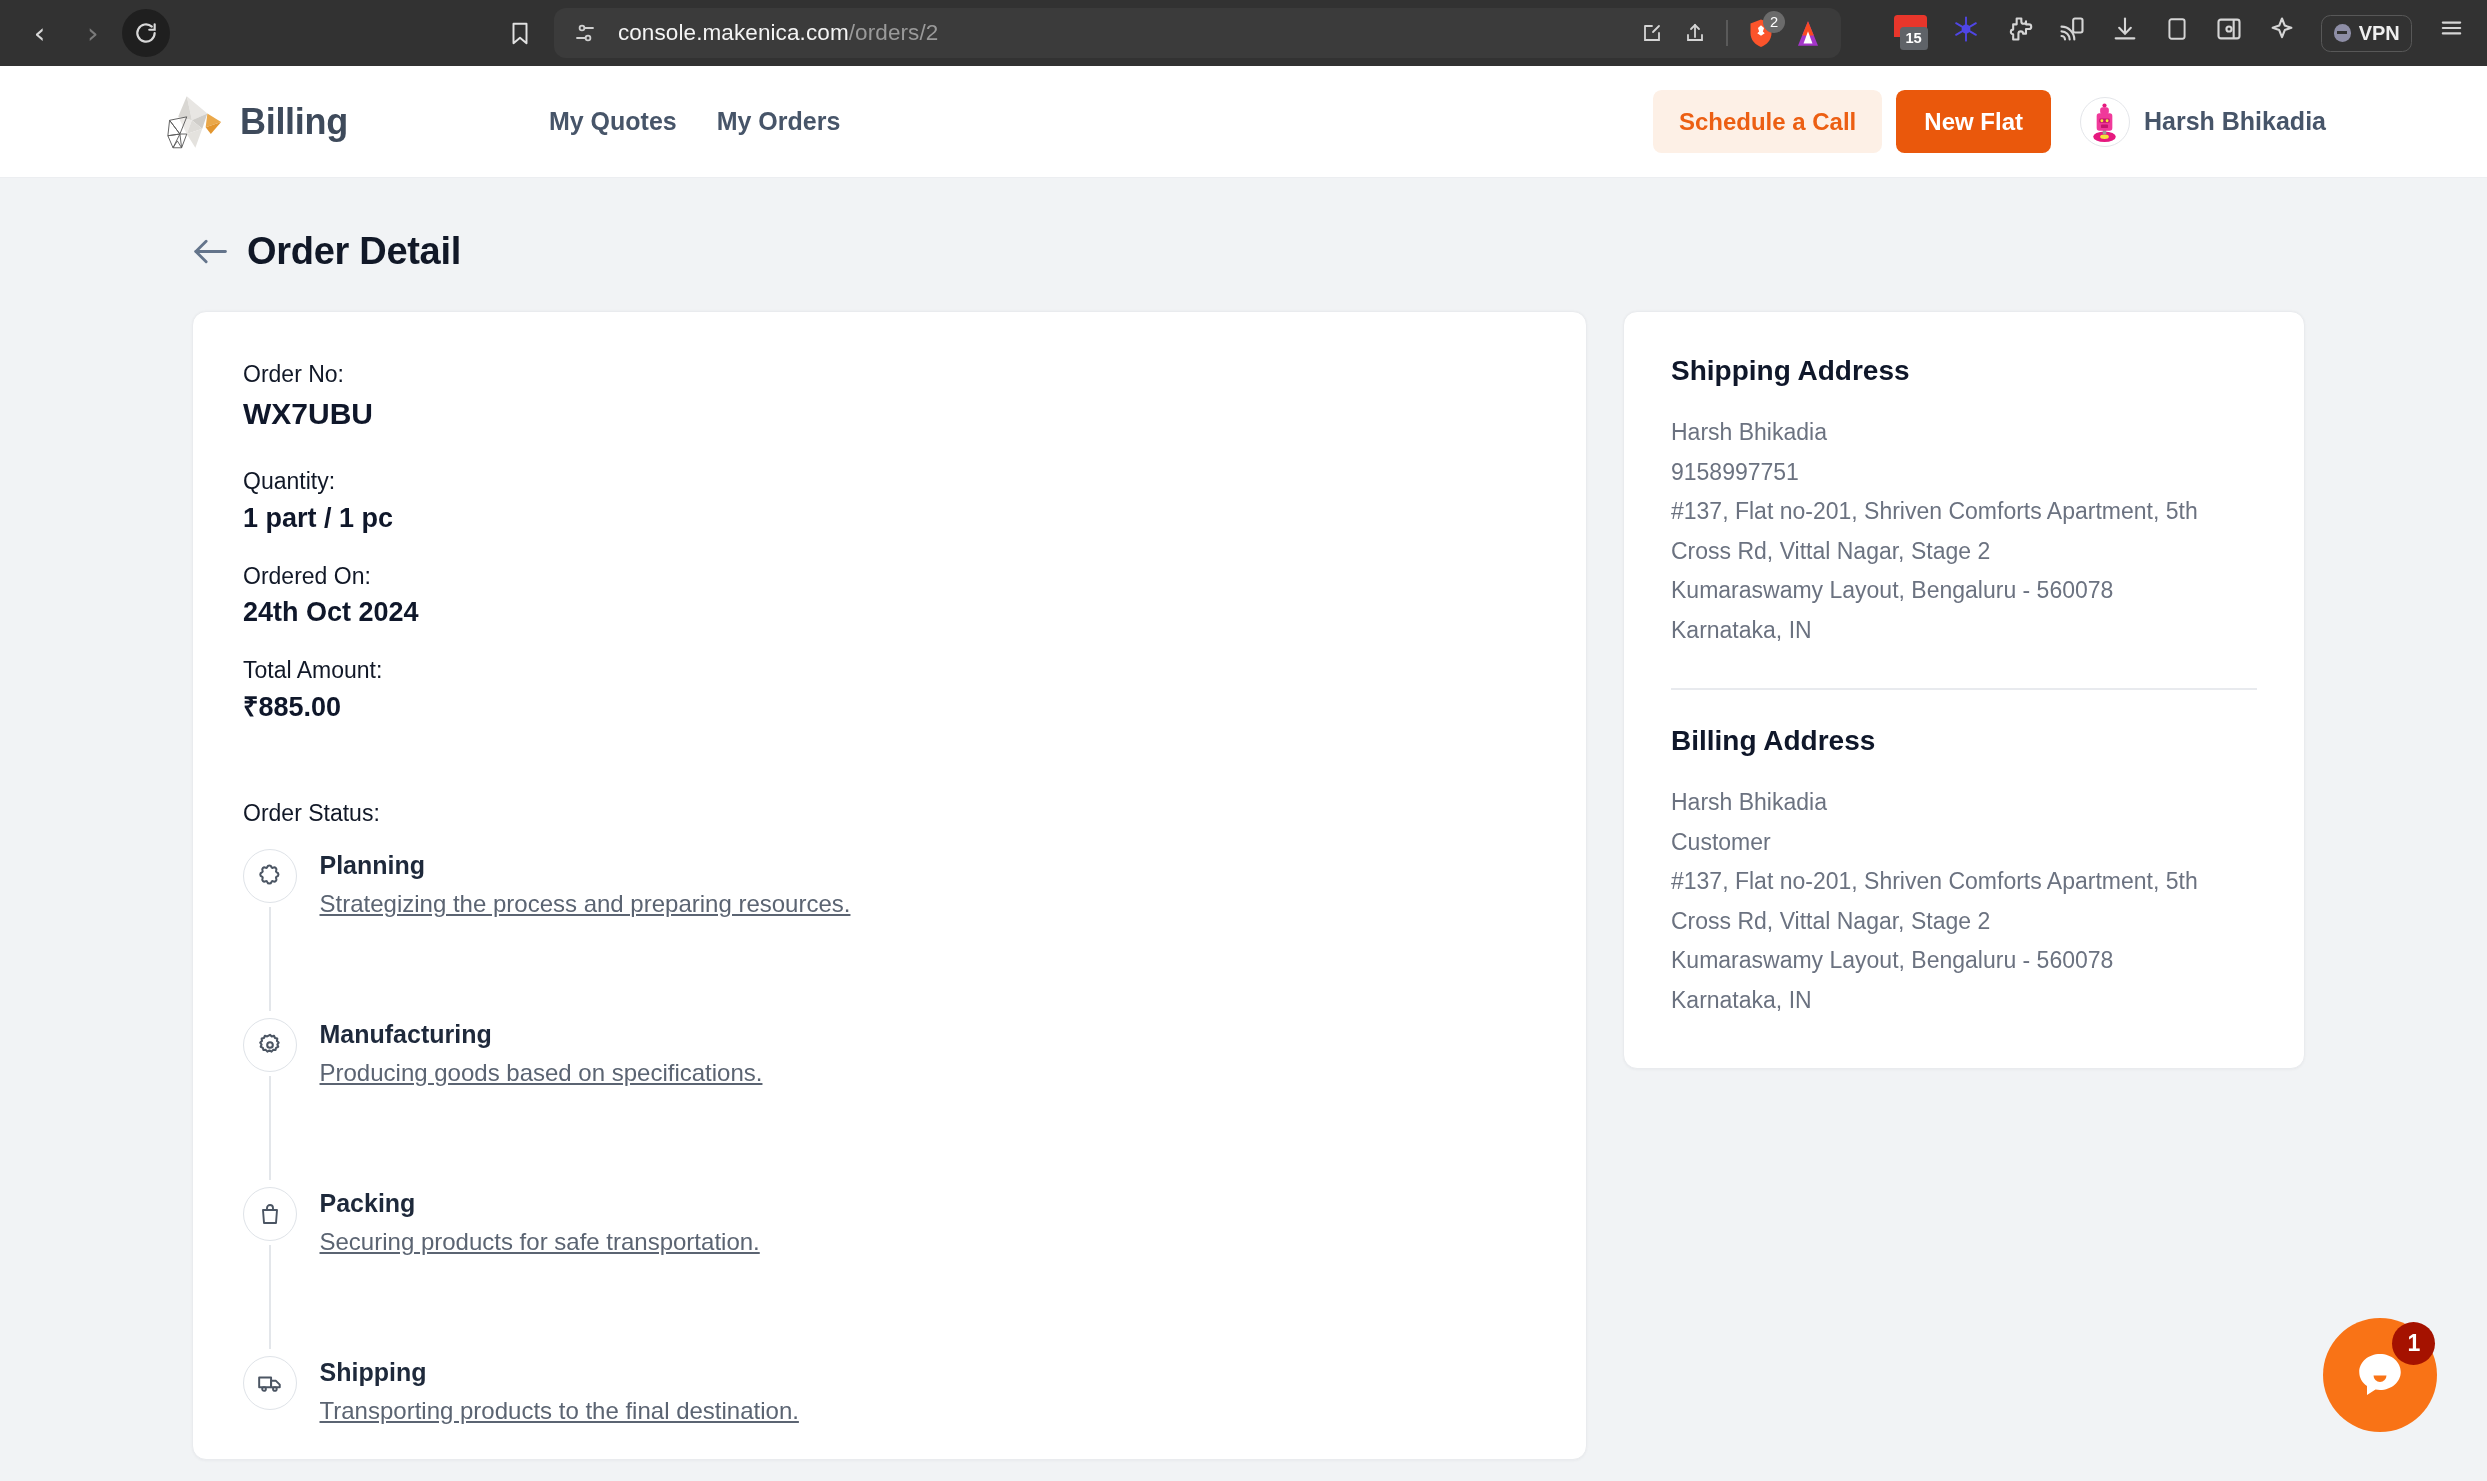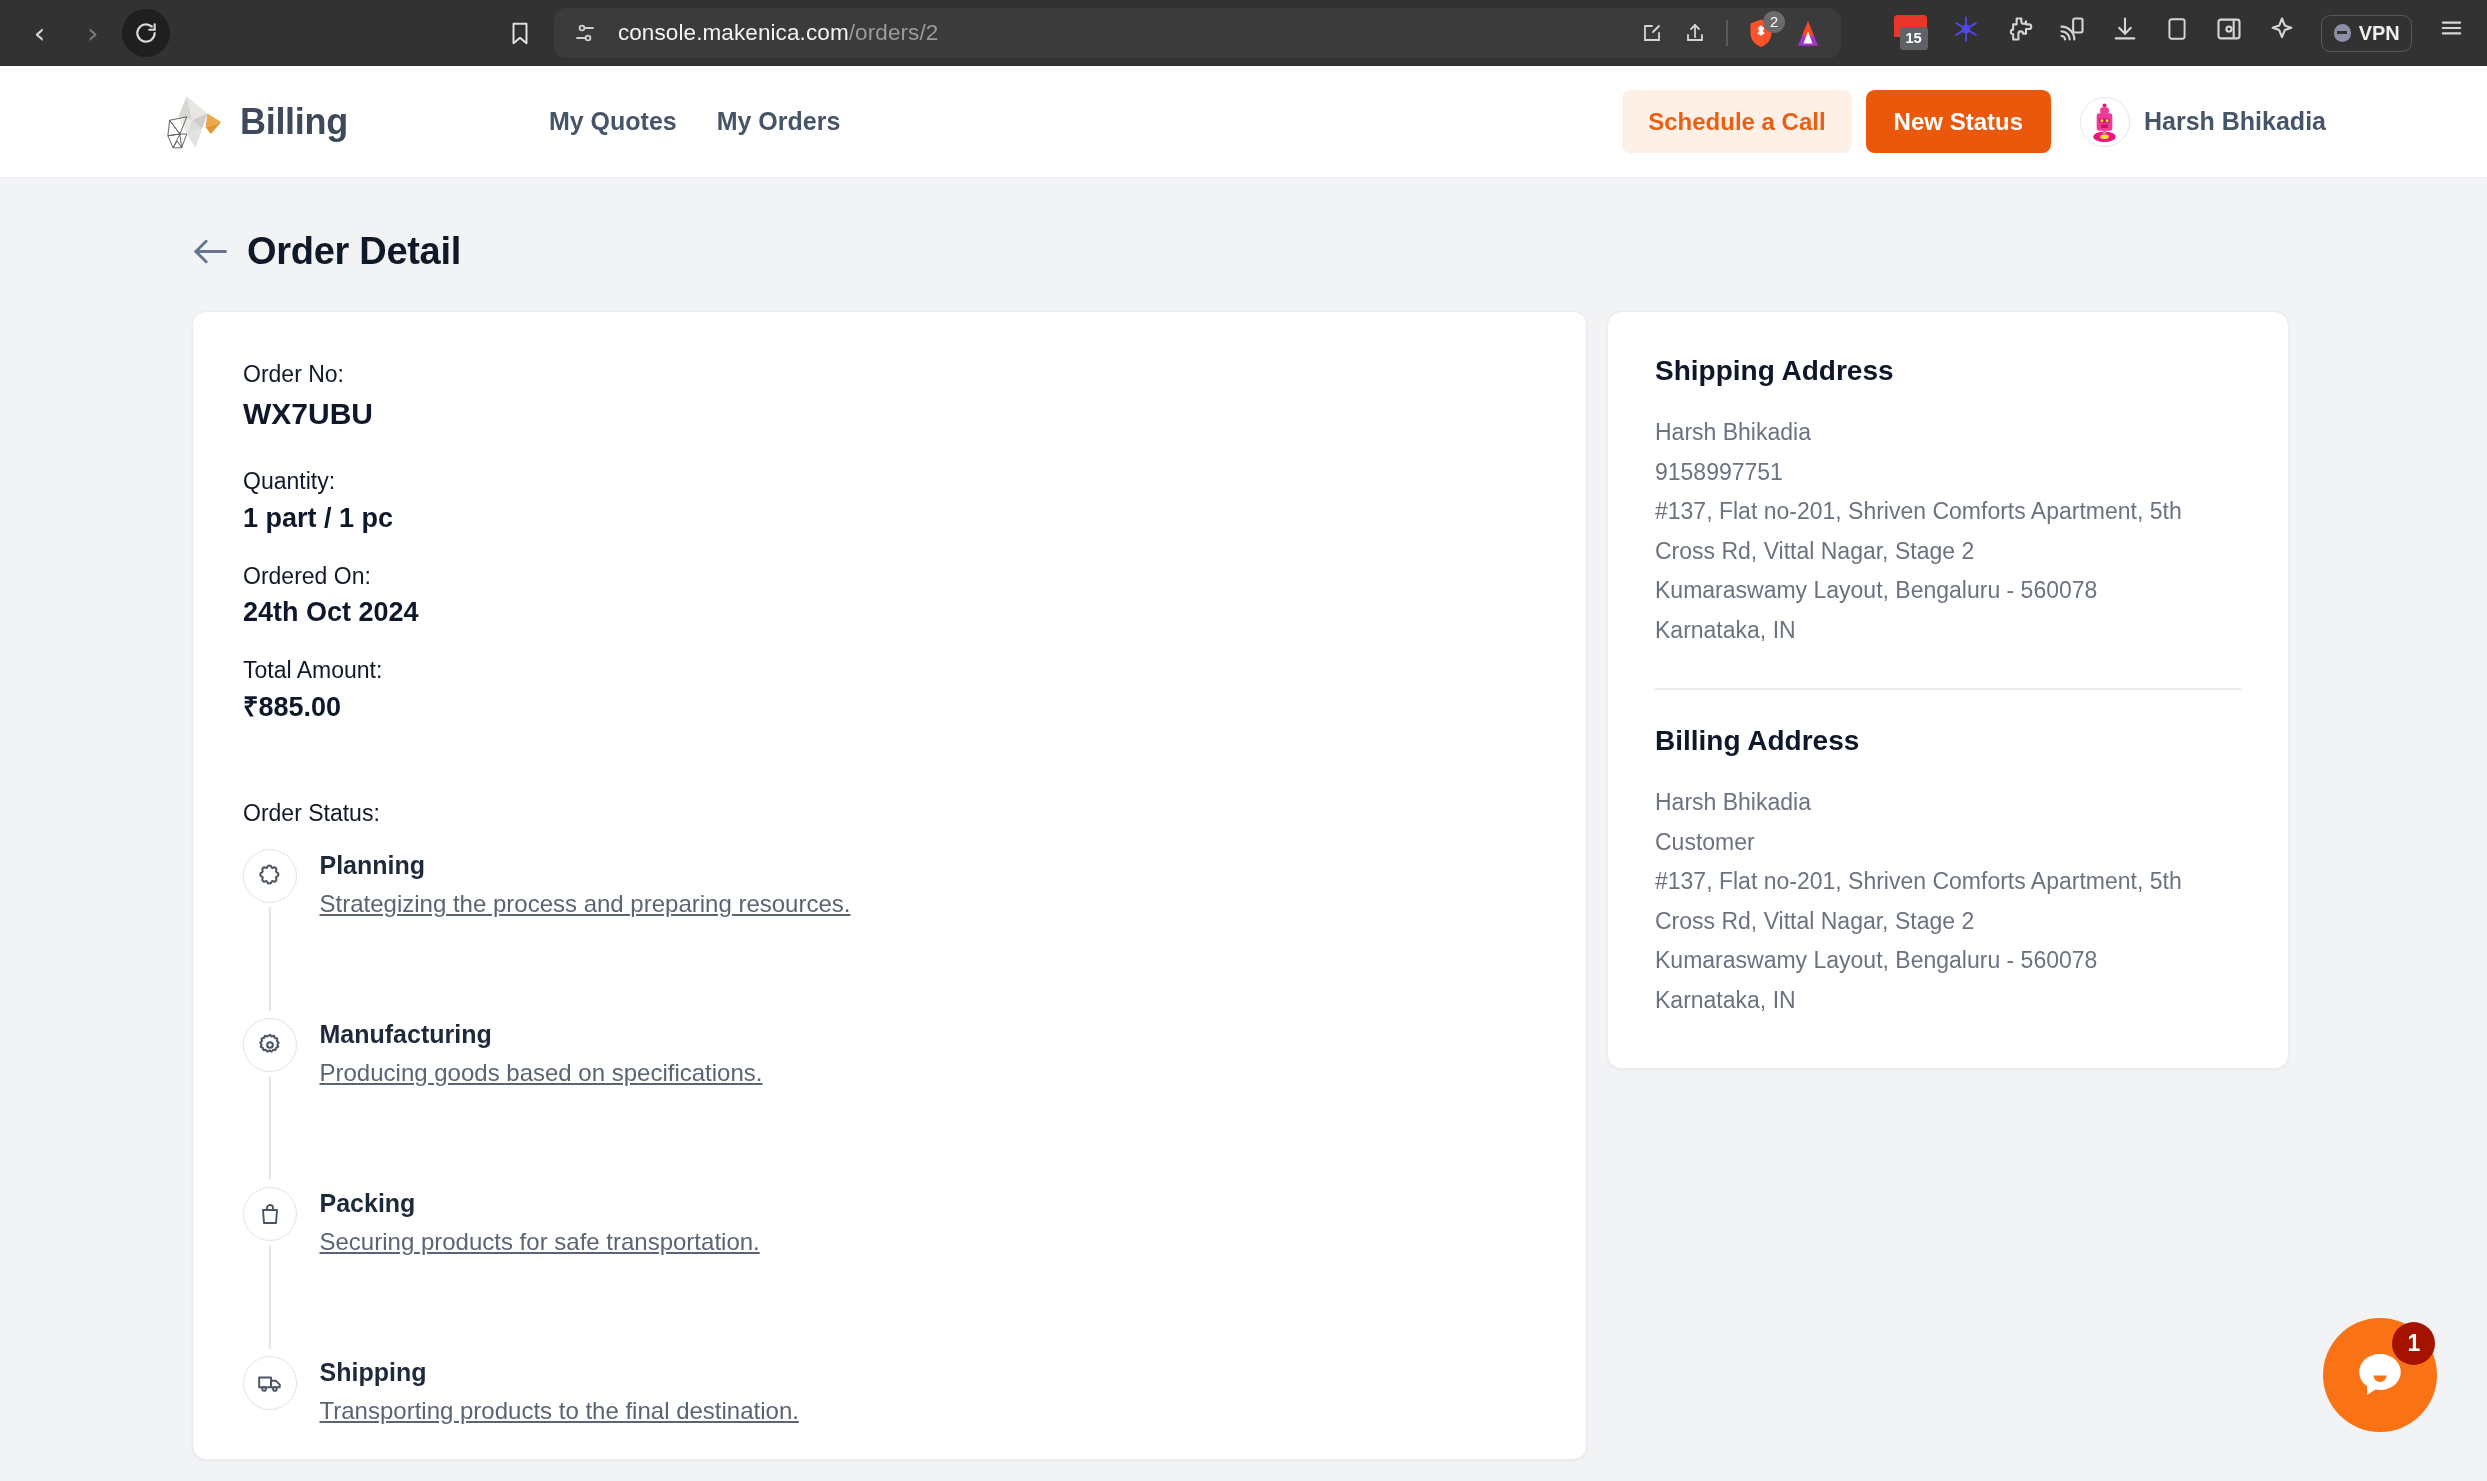--- a/index.html
+++ b/index.html
@@ -98,21 +98,21 @@
   }
   .user-name { font-size: 25px; font-weight: bold; color: #475569; white-space: nowrap; }
 
   
   .page { position: absolute; top: 178px; left: 0; width: 2487px; height: 1304px; background: #f1f3f5; }
 
   .page-head { display: flex; align-items: center; gap: 19px; margin: 52px 0 0 192px; }
   .back-arrow { color: #64748b; display: flex; align-items: center; }
   .page-title { font-size: 38px; font-weight: bold; color: #111827; letter-spacing: -0.3px; text-align: center; }
 
-  .content { display: flex; gap: 20px; margin: 38px 0 0 192px; align-items: flex-start; }
+  .content { display: flex; gap: 36px; margin: 38px 0 0 192px; align-items: flex-start; }
 
   .card {
     background: #ffffff;
     border: 0.9px solid #e9ebee;
     border-radius: 14px;
     box-shadow: 0 0.9px 2.6px rgba(16,24,40,.04);
   }
   .card-left { width: 1395px; height: 1149px; padding: 45px 50px; }
   .card-right { width: 682px; padding: 43px 47px 48px; }
 
@@ -308,21 +308,21 @@
     <span class="brand-name">Billing</span>
   </div>
 
   <nav class="main-nav">
     <a class="nav-link">My Quotes</a>
     <a class="nav-link">My Orders</a>
   </nav>
 
   <div class="header-right">
     <button class="btn-schedule">Schedule a Call</button>
-    <button class="btn-newquote">New Status</button>
+    <button class="btn-newquote">New Flat</button>
     <div class="user-chip">
       <span class="avatar">
         <svg width="35" height="40" viewBox="0 0 40 46">
           <ellipse cx="20" cy="40" rx="13" ry="6" fill="#e6197f"></ellipse>
           <ellipse cx="20" cy="40" rx="5" ry="2.6" fill="#f5e33c"></ellipse>
           <rect x="18" y="30" width="4" height="7" fill="#9b9b9b"></rect>
           <rect x="11" y="13" width="18" height="20" rx="3" fill="#f0399a"></rect>
           <rect x="14" y="19" width="12" height="5" rx="1.6" fill="#c5136e"></rect>
           <circle cx="17" cy="21.5" r="1.7" fill="#f5e33c"></circle>
           <circle cx="23" cy="21.5" r="1.7" fill="#f5e33c"></circle>

